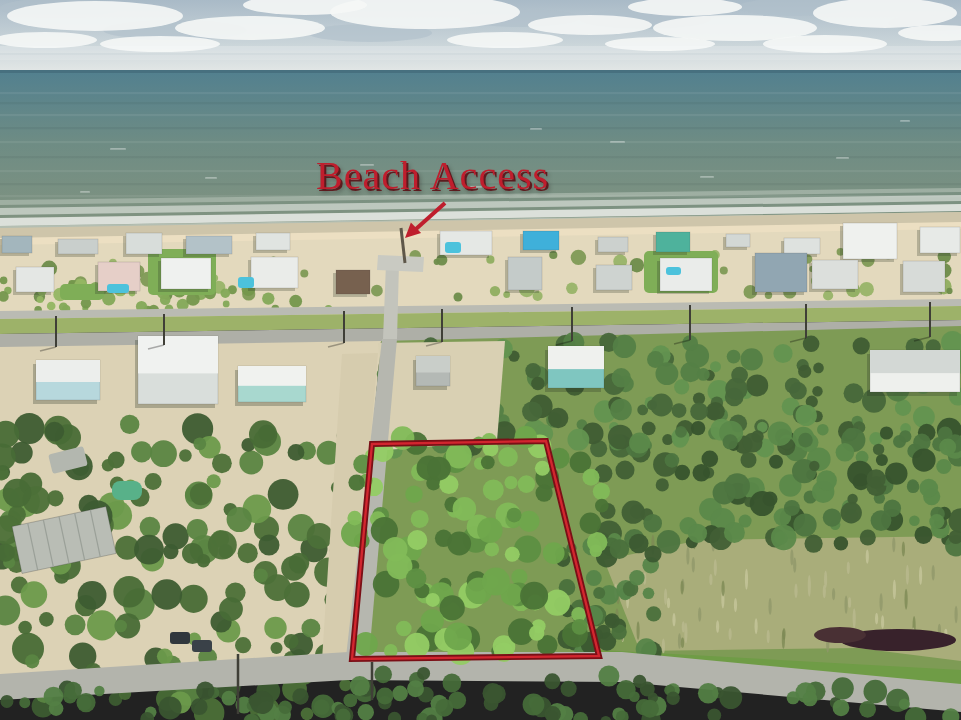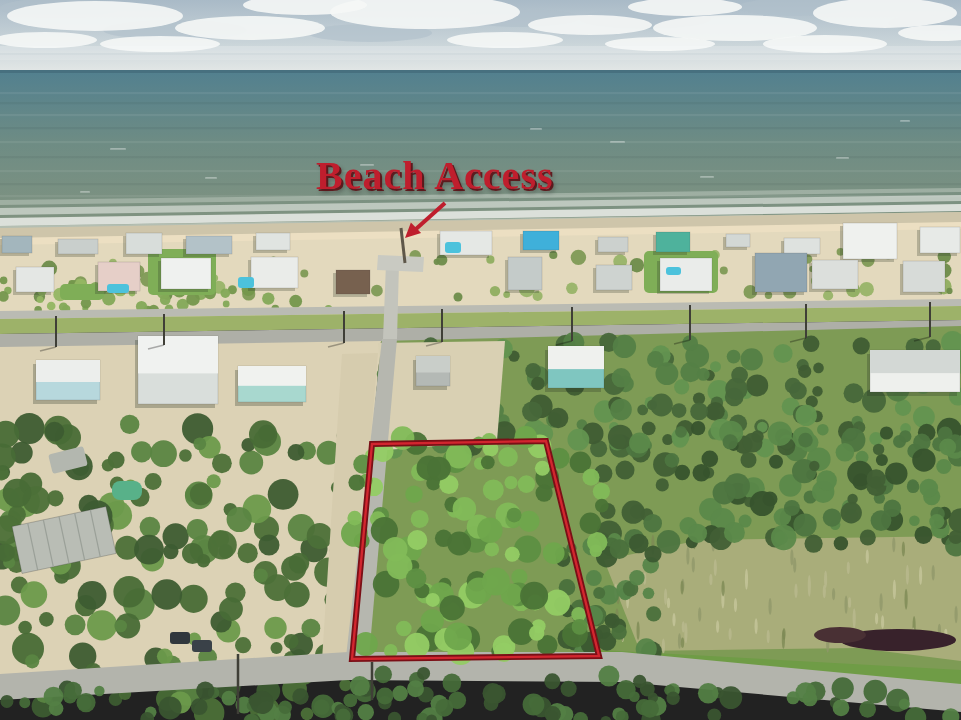--- a/index.html
+++ b/index.html
@@ -2,21 +2,21 @@
 <html><head>
 <meta charset="utf-8">
 <style>
   html,body{margin:0;padding:0;background:#222;}
   #photo{position:relative;width:961px;height:720px;overflow:hidden;
          font-family:"Liberation Sans",sans-serif;}
   #scene{position:absolute;left:0;top:0;width:961px;height:720px;display:block;}
   #beach-access-label{
     position:absolute;
     font-family:"Liberation Serif","DejaVu Serif",serif;
-    font-weight:700;
+    font-weight:400;
     white-space:nowrap;
     line-height:1;
     text-shadow:2px 2px 0 rgba(90,10,16,.85), 3px 4px 4px rgba(30,20,20,.35);
     letter-spacing:1px;
     user-select:none;
     text-align:right;
   }
 </style>
 </head>
 <body>

